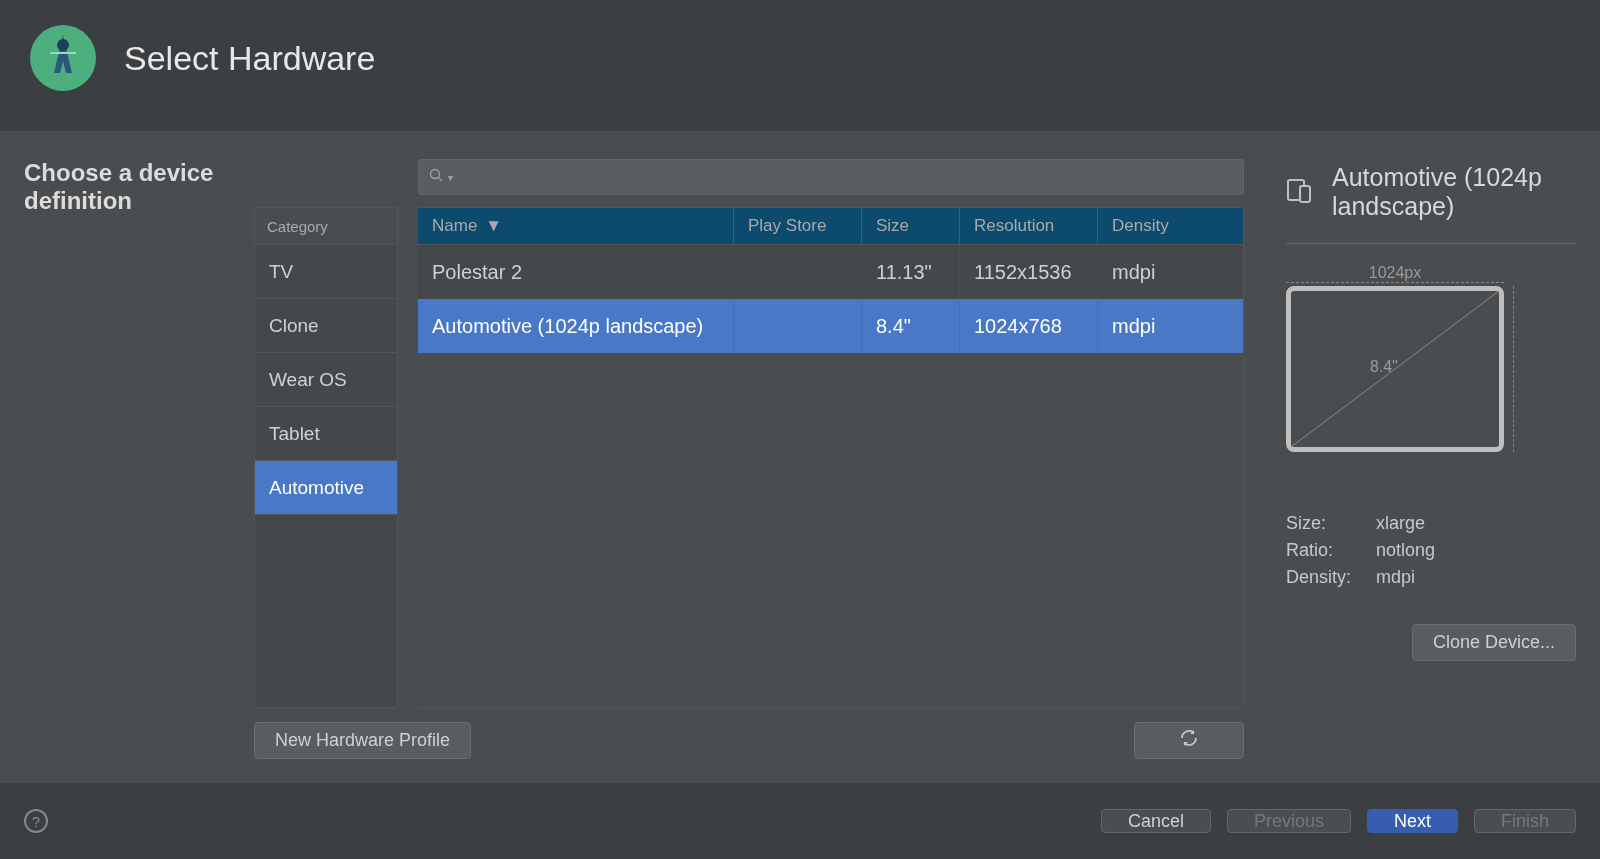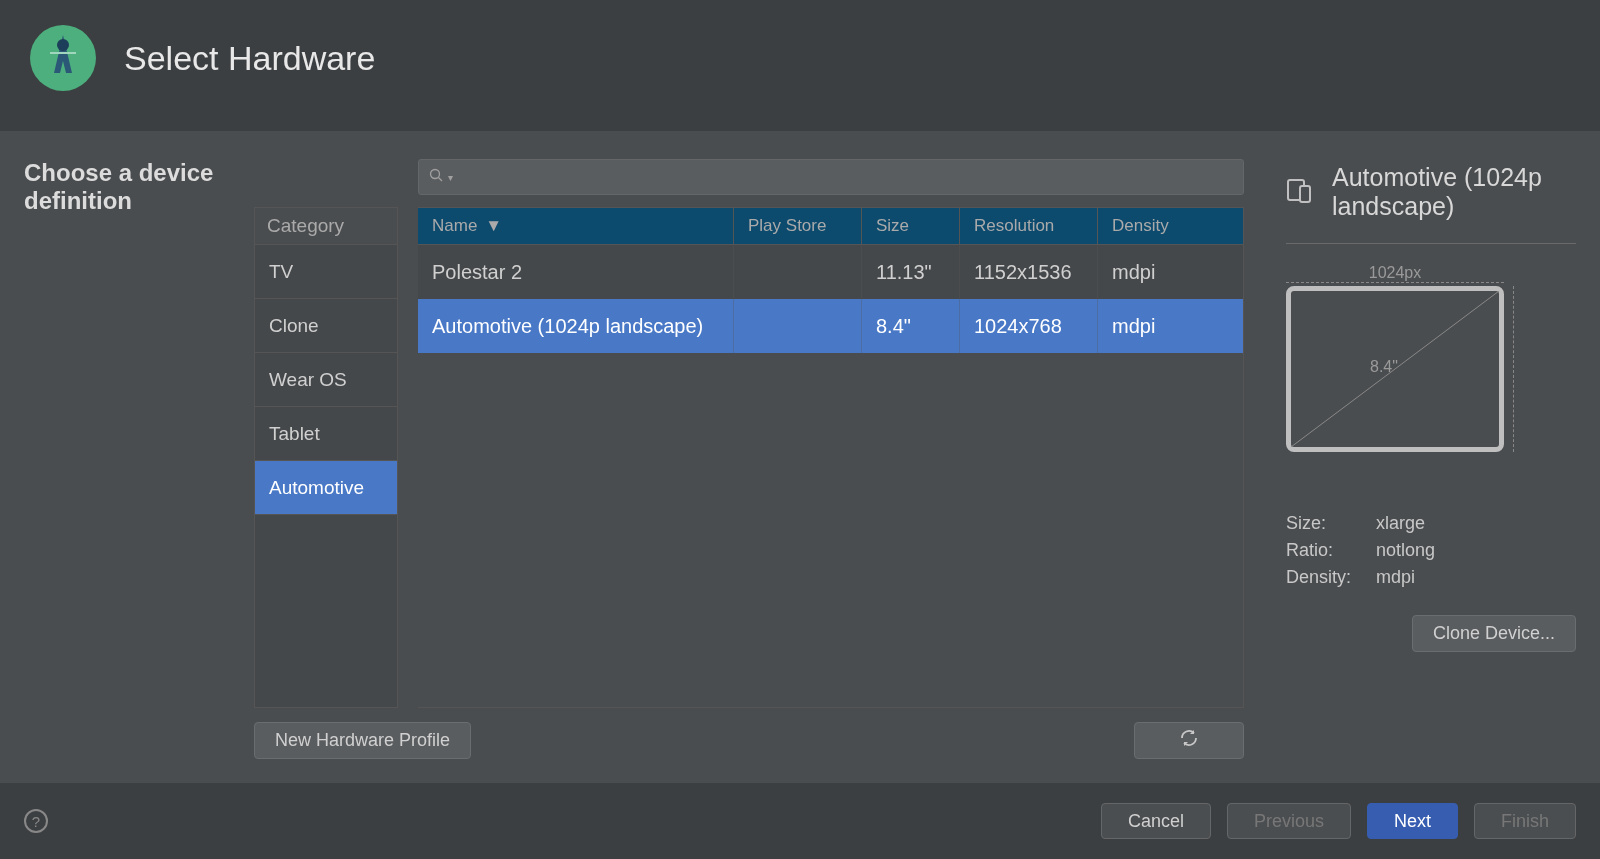--- a/index.html
+++ b/index.html
@@ -15,21 +15,21 @@
     .main-row { display: flex; gap: 42px; flex: 1; }
     .left-col { display: flex; flex-direction: column; width: 990px; }
     
     .table-area { display: flex; flex: 1; gap: 0; }
     .table-right { flex: 1; display: flex; flex-direction: column; }
     
     .search-wrap { padding-bottom: 0; }
     .search-box { width: 100%; height: 36px; background: #5a5d5f; border: 1px solid #646668; border-radius: 3px; display: flex; align-items: center; padding: 0 10px; color: #a0a0a0; gap: 4px; }
     
     .category-list { width: 144px; background: #4a4d4f; border: 1px solid #555; display: flex; flex-direction: column; }
-    .category-header { height: 37px; display: flex; align-items: center; padding: 0 12px; color: #aaa; font-size: 19px; background: #4a4d4f; border-bottom: 1px solid #555; }
+    .category-header { height: 37px; display: flex; align-items: center; padding: 0 12px; color: #aaa; font-size: 15px; background: #4a4d4f; border-bottom: 1px solid #555; }
     .category-item { height: 54px; display: flex; align-items: center; padding: 0 14px; color: #d0d0d0; font-size: 19px; cursor: pointer; border-bottom: 1px solid #555; background: #45484a; }
     .category-item.selected { background: #4878c6; color: #fff; }
     .category-spacer { flex: 1; background: #45484a; }
     
     .device-table { flex: 1; border: 1px solid #555; border-left: none; display: flex; flex-direction: column; background: #4a4d4f; margin-top: 12px; }
     .margin-gap { margin-left: 20px; }
     .table-header { display: flex; height: 37px; background: #0c4a6e; border-bottom: 1px solid #555; }
     .table-header > div { display: flex; align-items: center; padding: 0 14px; color: #aaa; font-size: 17px; border-right: 1px solid #555; }
     .table-header > div:last-child { border-right: none; }
     .col-name { flex: 0 0 316px; gap: 8px; }
@@ -59,25 +59,25 @@
     .dim-right { position: absolute; top: 0; right: 10px; height: 166px; display: flex; align-items: center; color: #9a9a9a; font-size: 16px; }
     .dim-right-line { position: absolute; top: 0; right: 62px; height: 166px; border-left: 1px dashed #888; }
     .screen-rect { position: absolute; top: 0; left: 0; width: 218px; height: 166px; border: 5px solid #bfbfbf; border-radius: 8px; background: transparent; }
     .diag-line { position: absolute; top: 5px; left: 5px; width: 208px; height: 156px; }
     .diag-label { position: absolute; top: 72px; left: 84px; color: #9a9a9a; font-size: 16px; }
     
     .preview-specs { margin-top: 18px; font-size: 18px; color: #c8c8c8; line-height: 1.5; }
     .preview-specs .row { display: flex; gap: 12px; }
     .preview-specs .lab { width: 78px; }
     
-    .preview-actions { display: flex; justify-content: flex-end; margin-top: 24px; }
+    .preview-actions { display: flex; justify-content: flex-end; margin-top: 33px; }
     
     .footer { background: #3c3f41; height: 76px; display: flex; align-items: center; padding: 0 24px; gap: 16px; }
     .help-circle { width: 24px; height: 24px; border: 2px solid #888; border-radius: 50%; display: flex; align-items: center; justify-content: center; color: #888; font-size: 15px; cursor: pointer; }
-    .footer-btn { height: 36px; padding: 0 26px; border: 1px solid #646668; border-radius: 4px; background: #4b4e50; color: #d0d0d0; font-size: 18px; cursor: pointer; display: flex; align-items: center; }
+    .footer-btn { height: 24px; padding: 0 26px; border: 1px solid #646668; border-radius: 4px; background: #4b4e50; color: #d0d0d0; font-size: 18px; cursor: pointer; display: flex; align-items: center; }
     .footer-btn.primary { background: #365db0; color: #fff; border-color: #365db0; }
     .footer-btn.disabled { color: #777; cursor: default; }
   </style>
 </head>
 <body>
 
 <div class="header">
   <span class="header-icon">
     <svg viewBox="0 0 66 66">
         <circle cx="33" cy="33" r="33" fill="#4caf7d"></circle>

